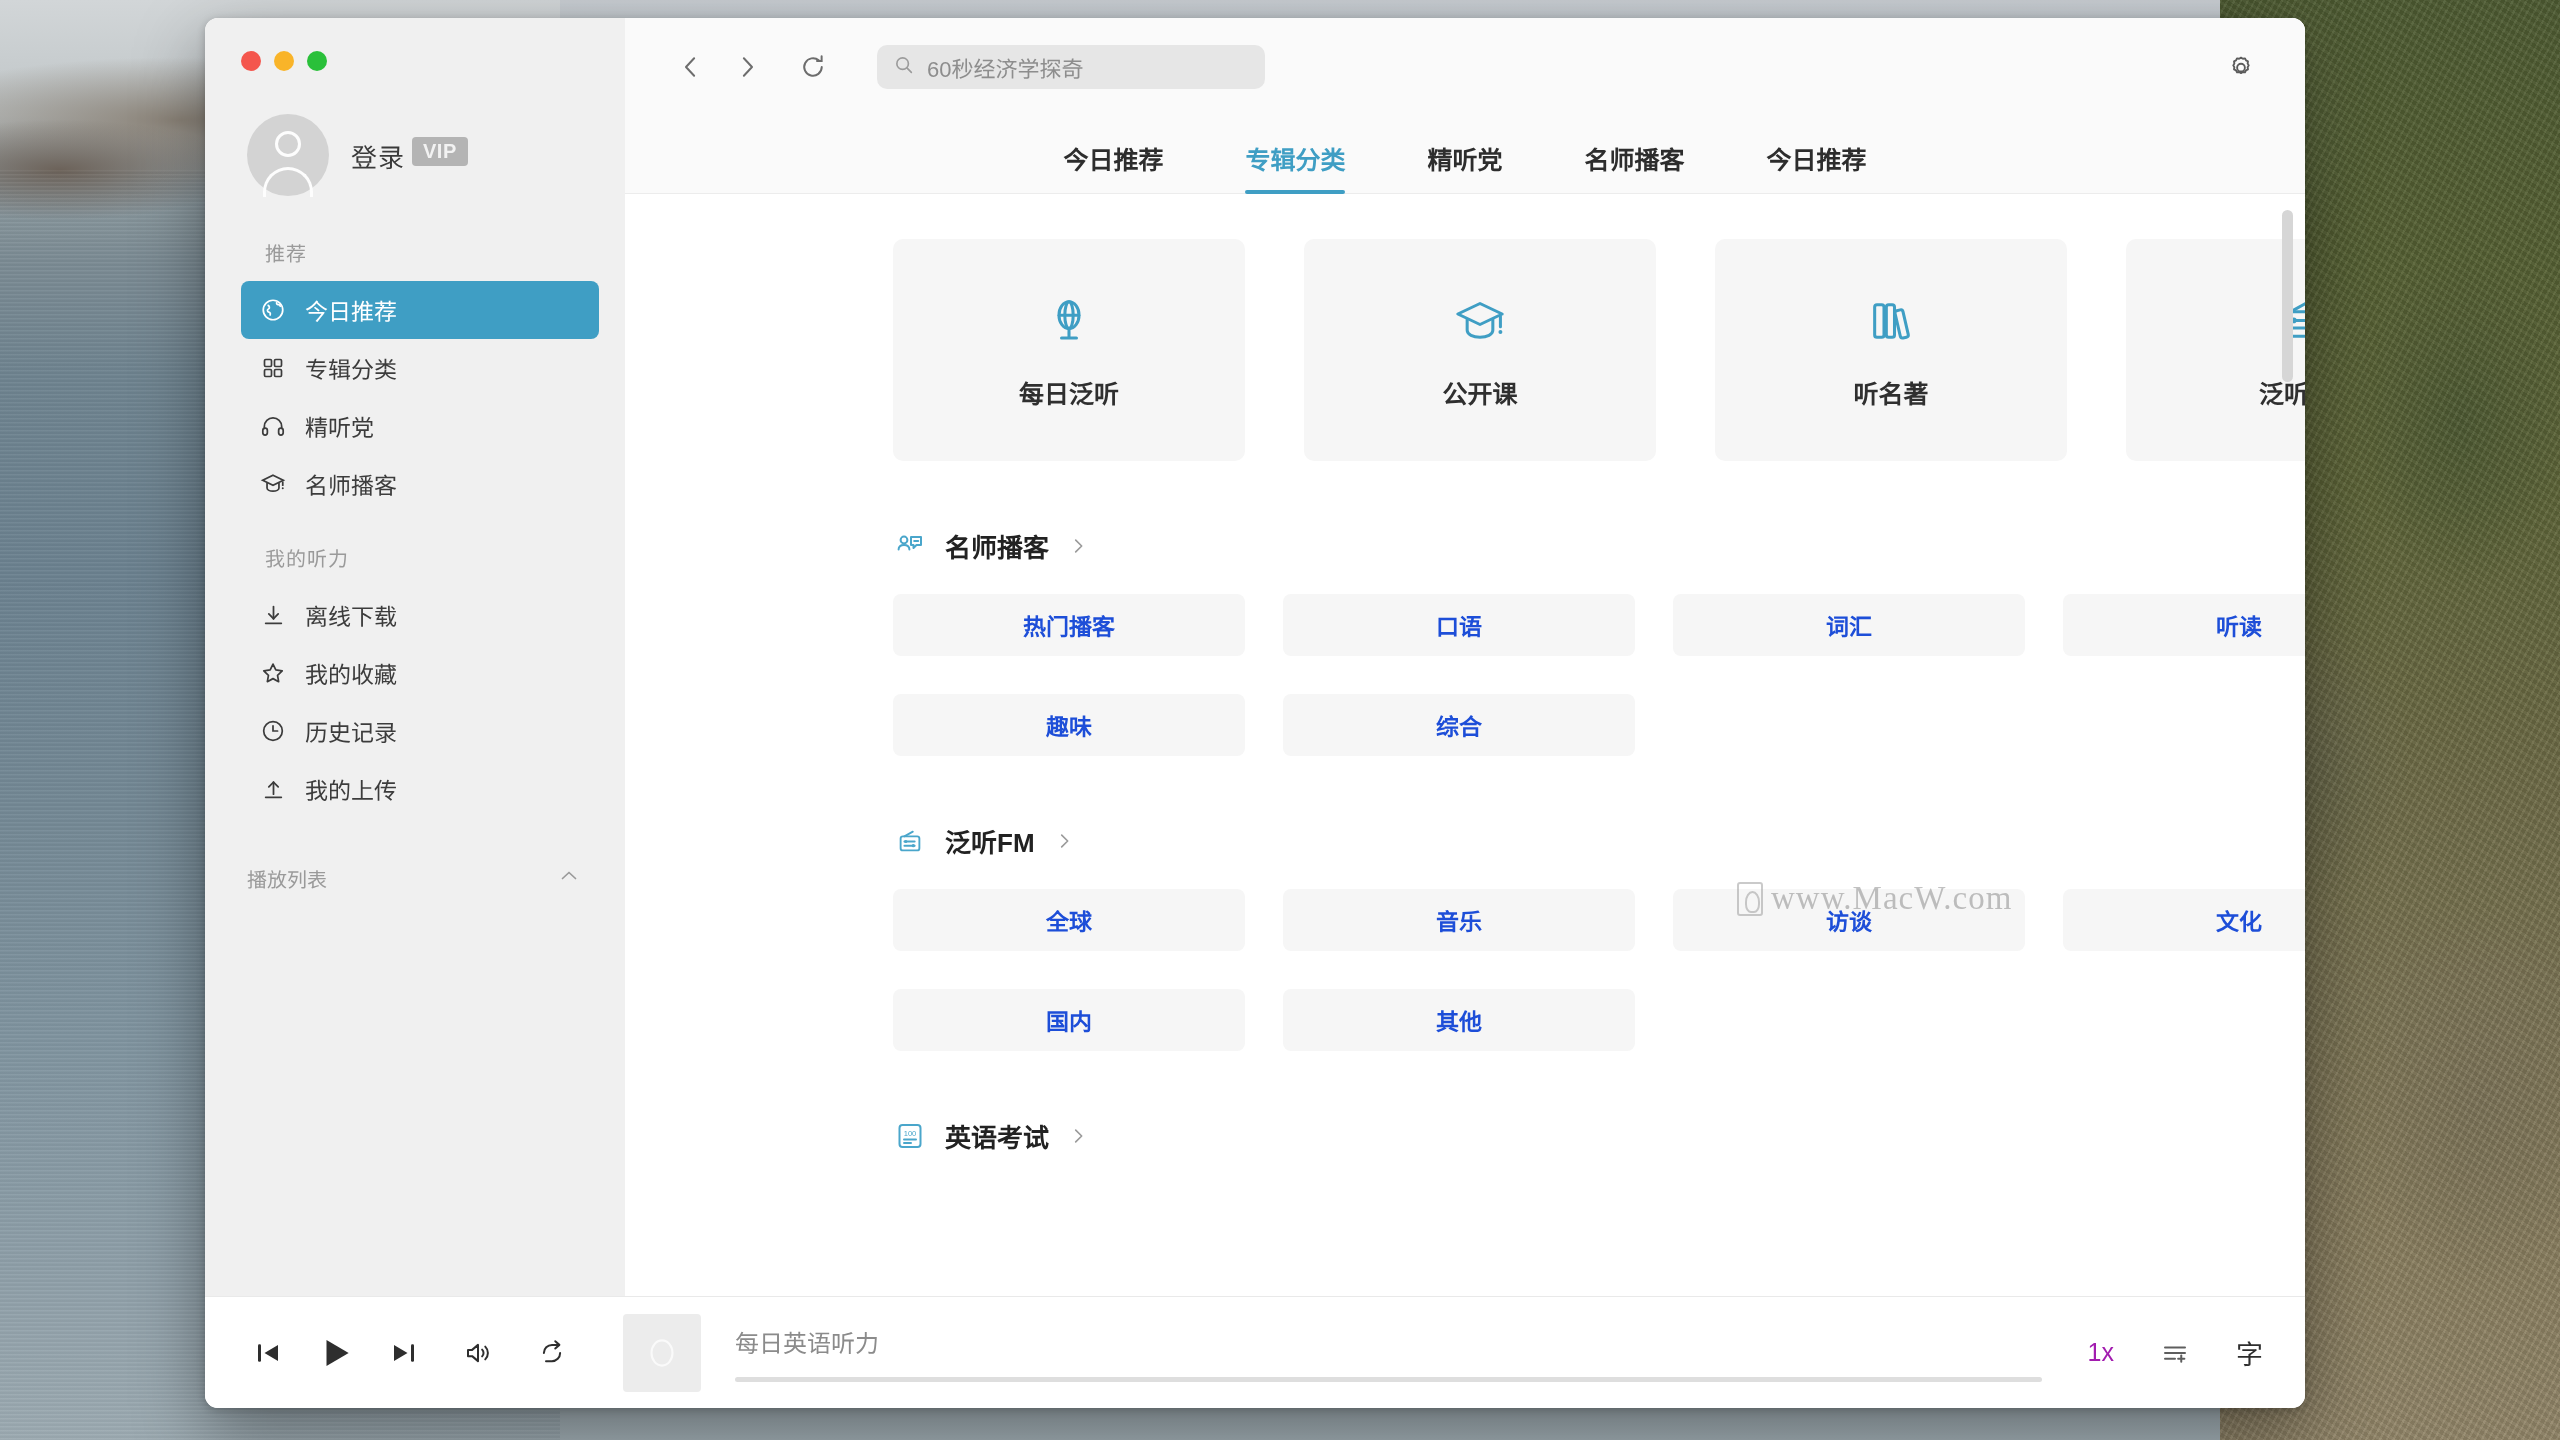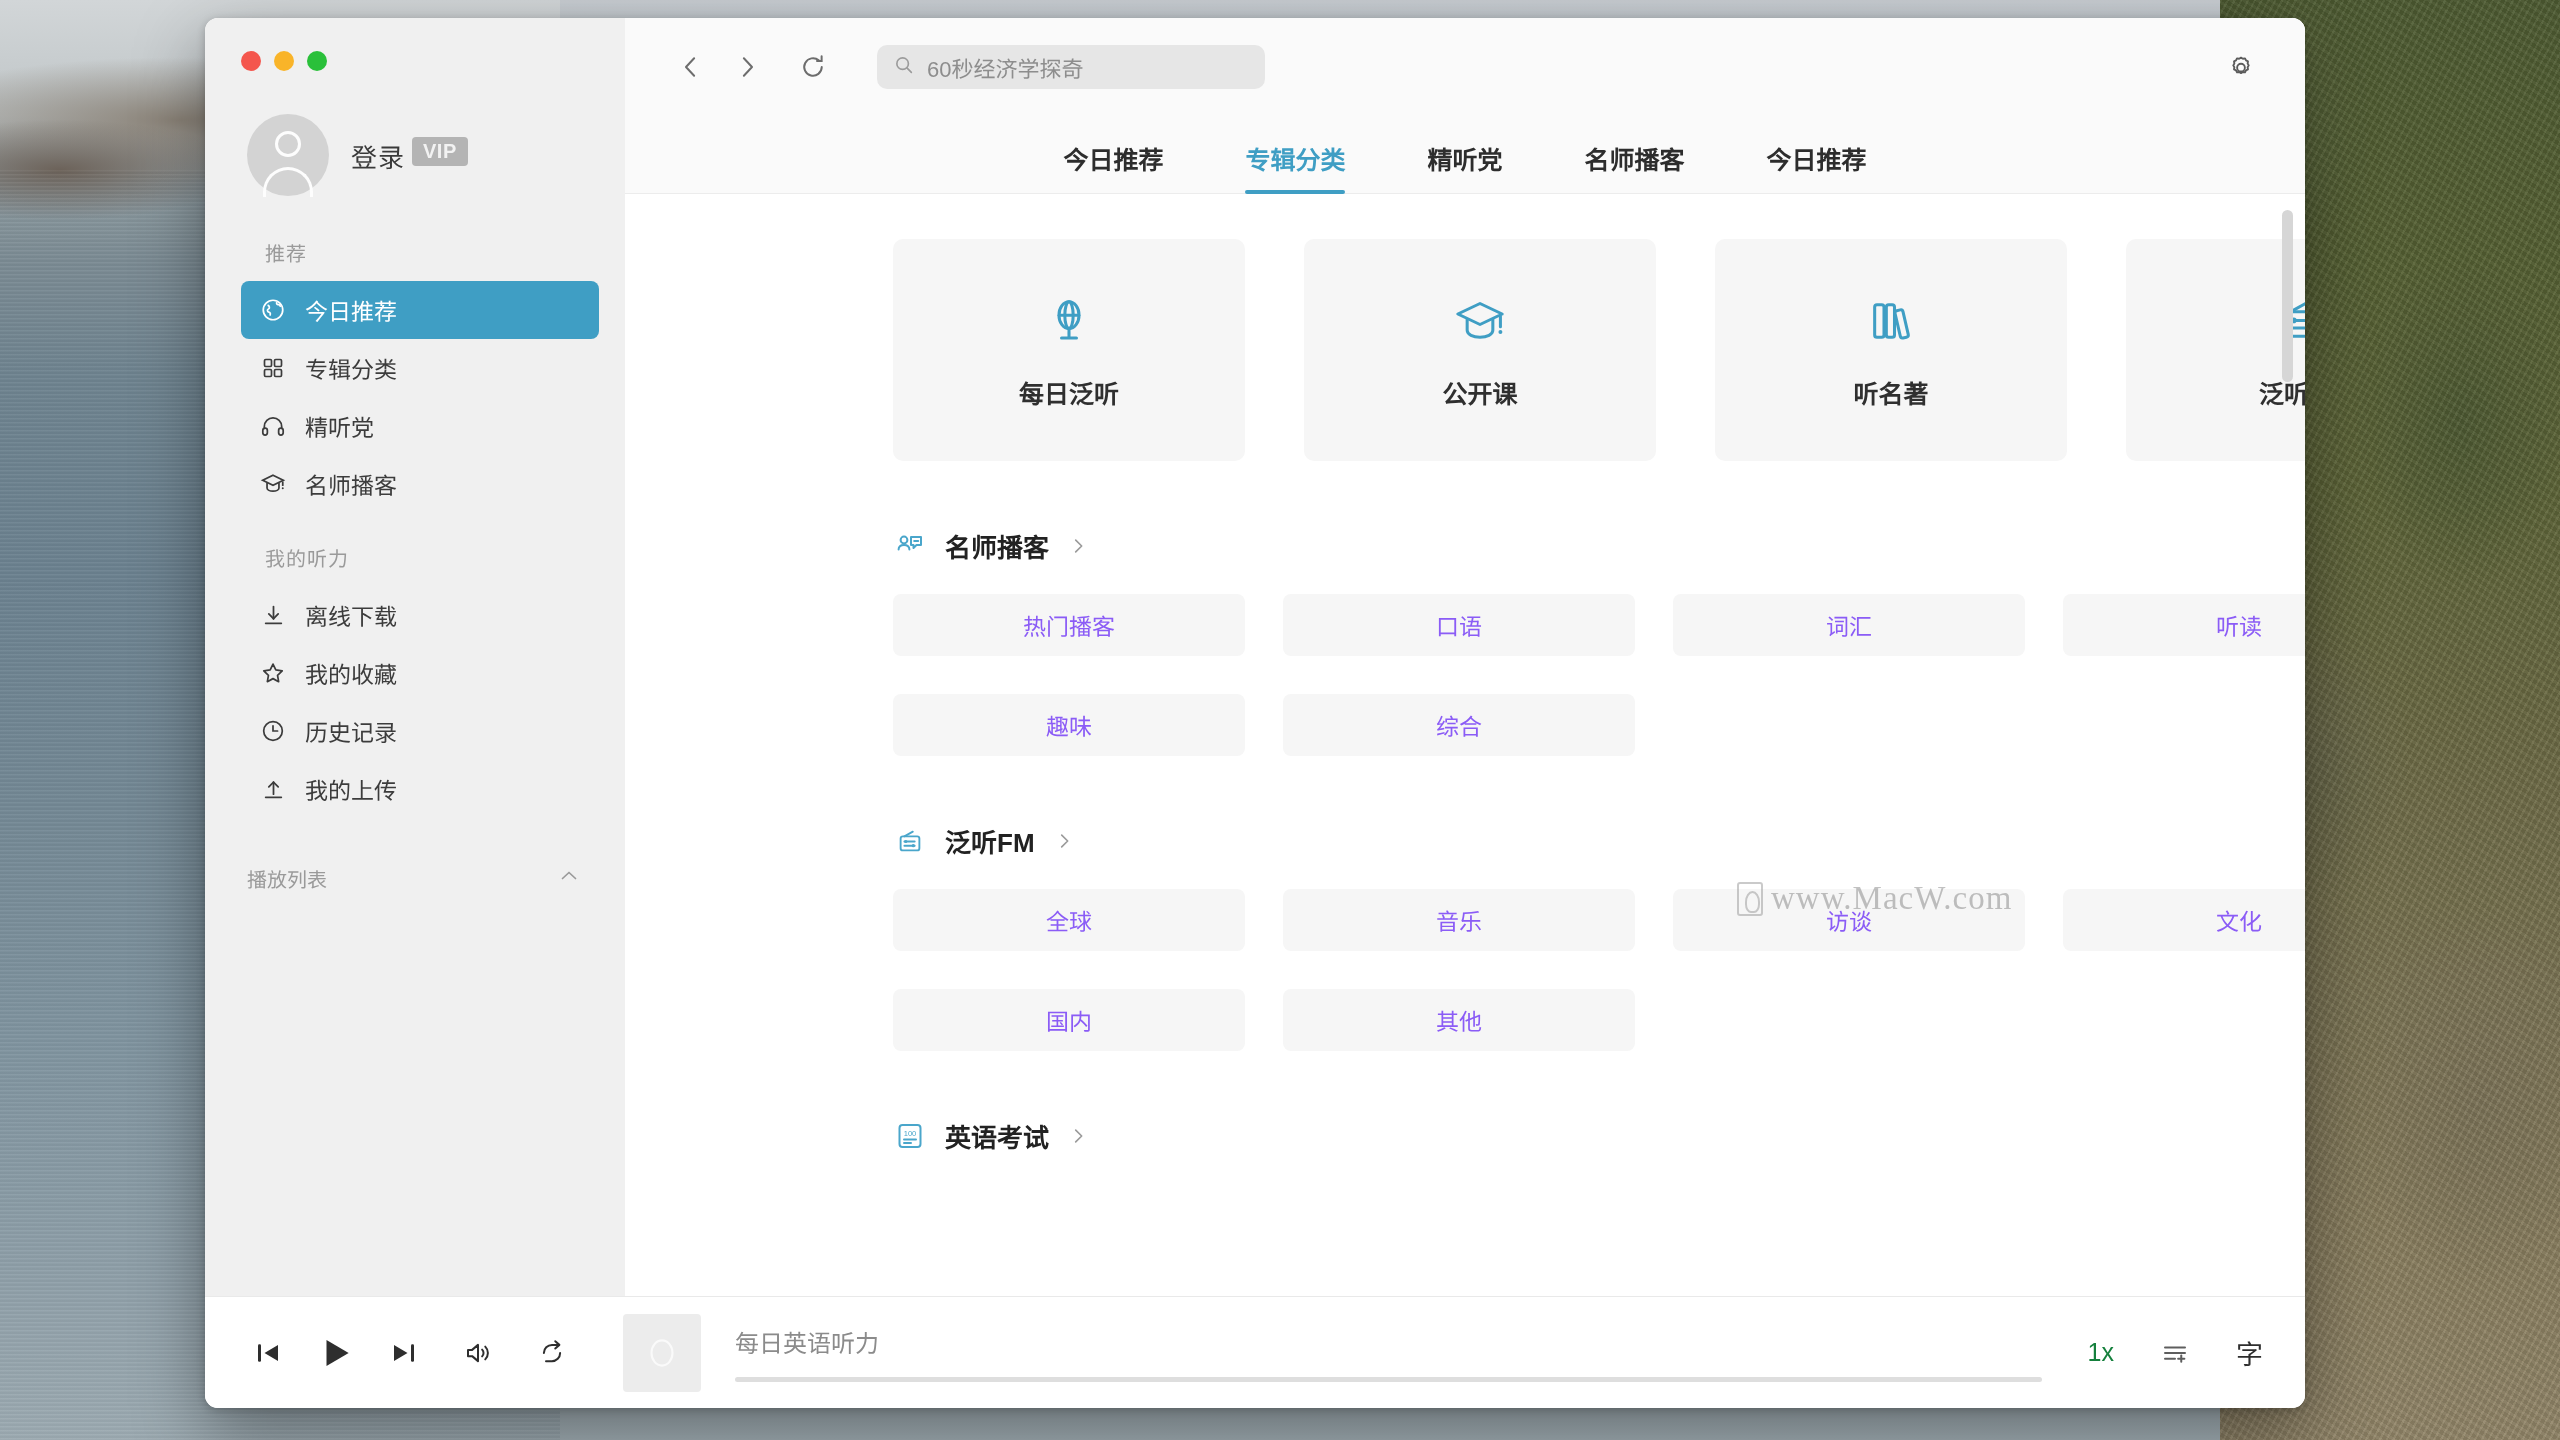--- a/index.html
+++ b/index.html
@@ -228,22 +228,23 @@
   .chips {
     display: grid;
     grid-template-columns: repeat(4, 352px);
     gap: 38px 38px;
   }
   .chip {
     height: 62px;
     background: #f6f6f6;
     border-radius: 8px;
     display: flex; align-items: center; justify-content: center;
-    font-size: 23px; color: #8b5cf6;
+    font-size: 23px; color: #1d4ed8;
     cursor: pointer;
+    font-weight: bold;
   }
 
   
   #scroll-track {
     position: absolute; right: 12px; top: 16px;
     width: 11px; height: 1080px;
   }
   #scroll-thumb {
     width: 11px; height: 172px;
     background: #d6d6d6;
@@ -293,21 +294,21 @@
     border-radius: 4px;
     margin-left: 56px;
     display: flex; align-items: center; justify-content: center;
     flex-shrink: 0;
   }
   #track-info { flex: 1; margin-left: 34px; min-width: 0; }
   #track-title { font-size: 24px; color: #8b8b8b; margin-bottom: 18px; }
   #progress-track { height: 5px; background: #dedede; border-radius: 3px; position: relative; cursor: pointer; }
   #progress-fill { position: absolute; left: 0; top: 0; height: 5px; width: 0%; background: #3f9ec4; border-radius: 3px; }
   #player-right { display: flex; align-items: center; gap: 46px; margin-left: 46px; }
-  #speed-label { font-size: 25px; color: #15803d; cursor: pointer; }
+  #speed-label { font-size: 25px; color: #a21caf; cursor: pointer; }
   #subtitle-label { font-size: 27px; color: #2e2e2e; cursor: pointer; }
 </style>
 </head>
 <body>
 
 <div id="desktop">
   <div id="wall-left"></div>
   <div id="wall-right"></div>
 
   <div id="app-window">

